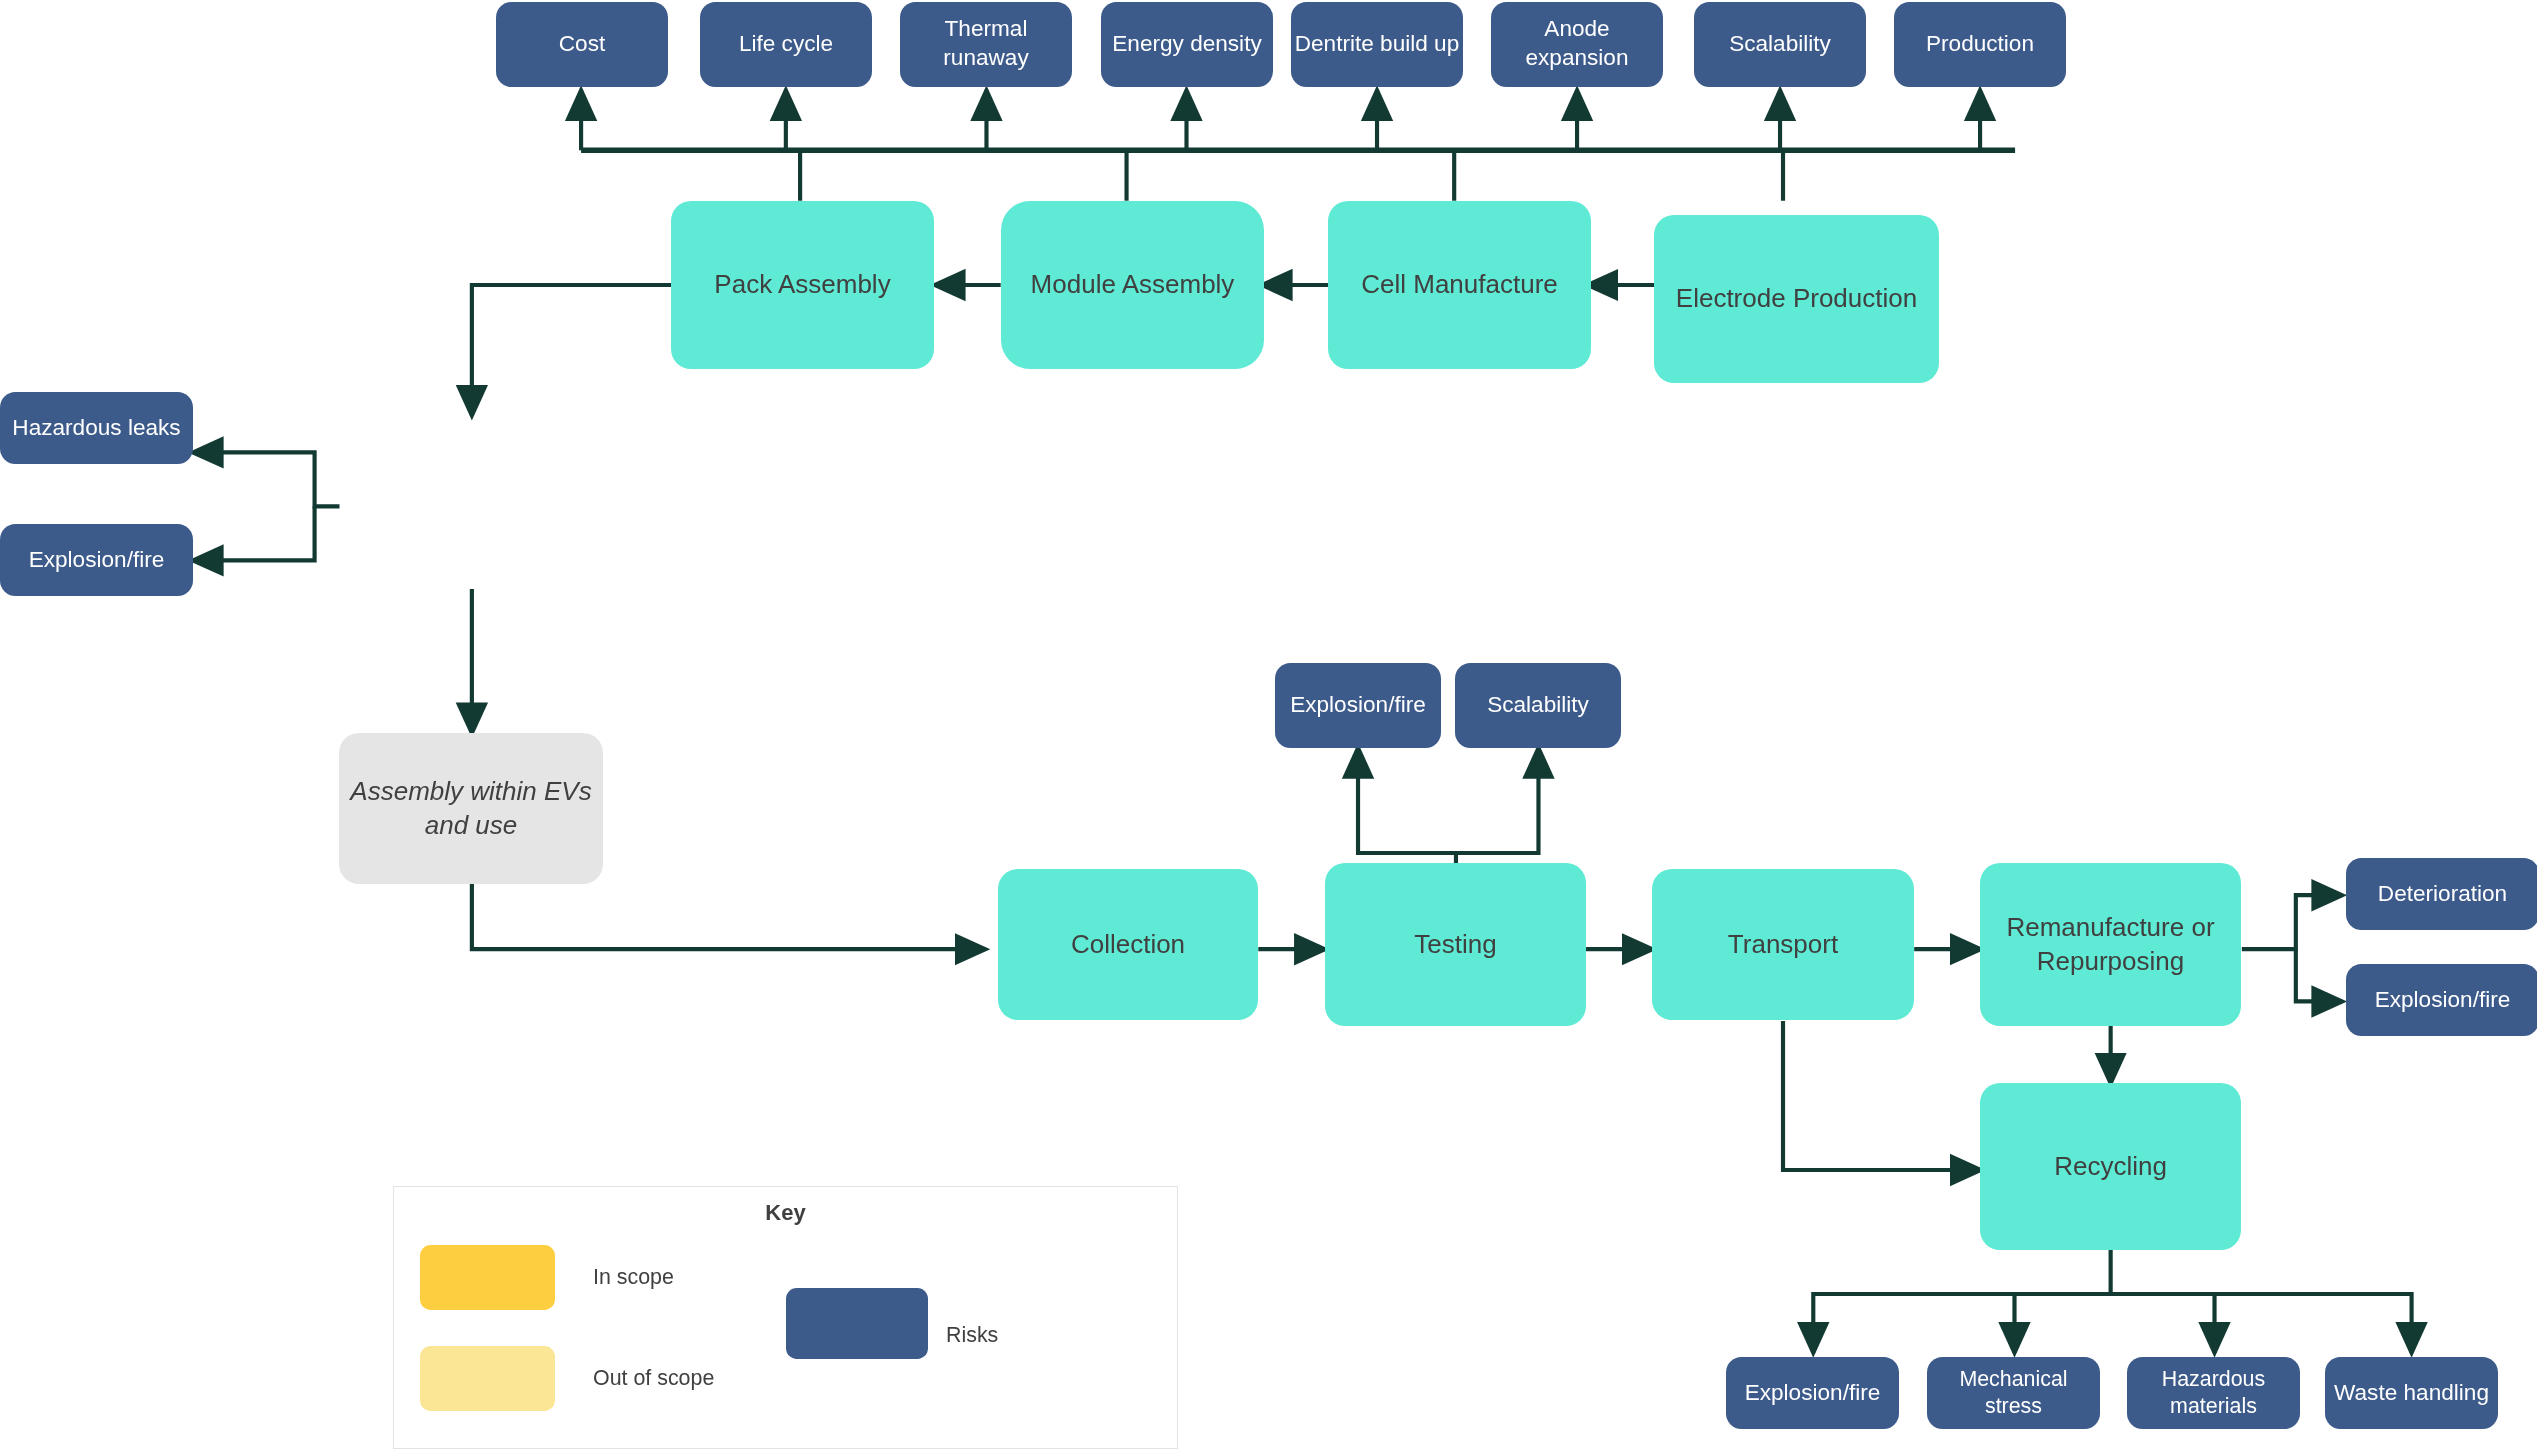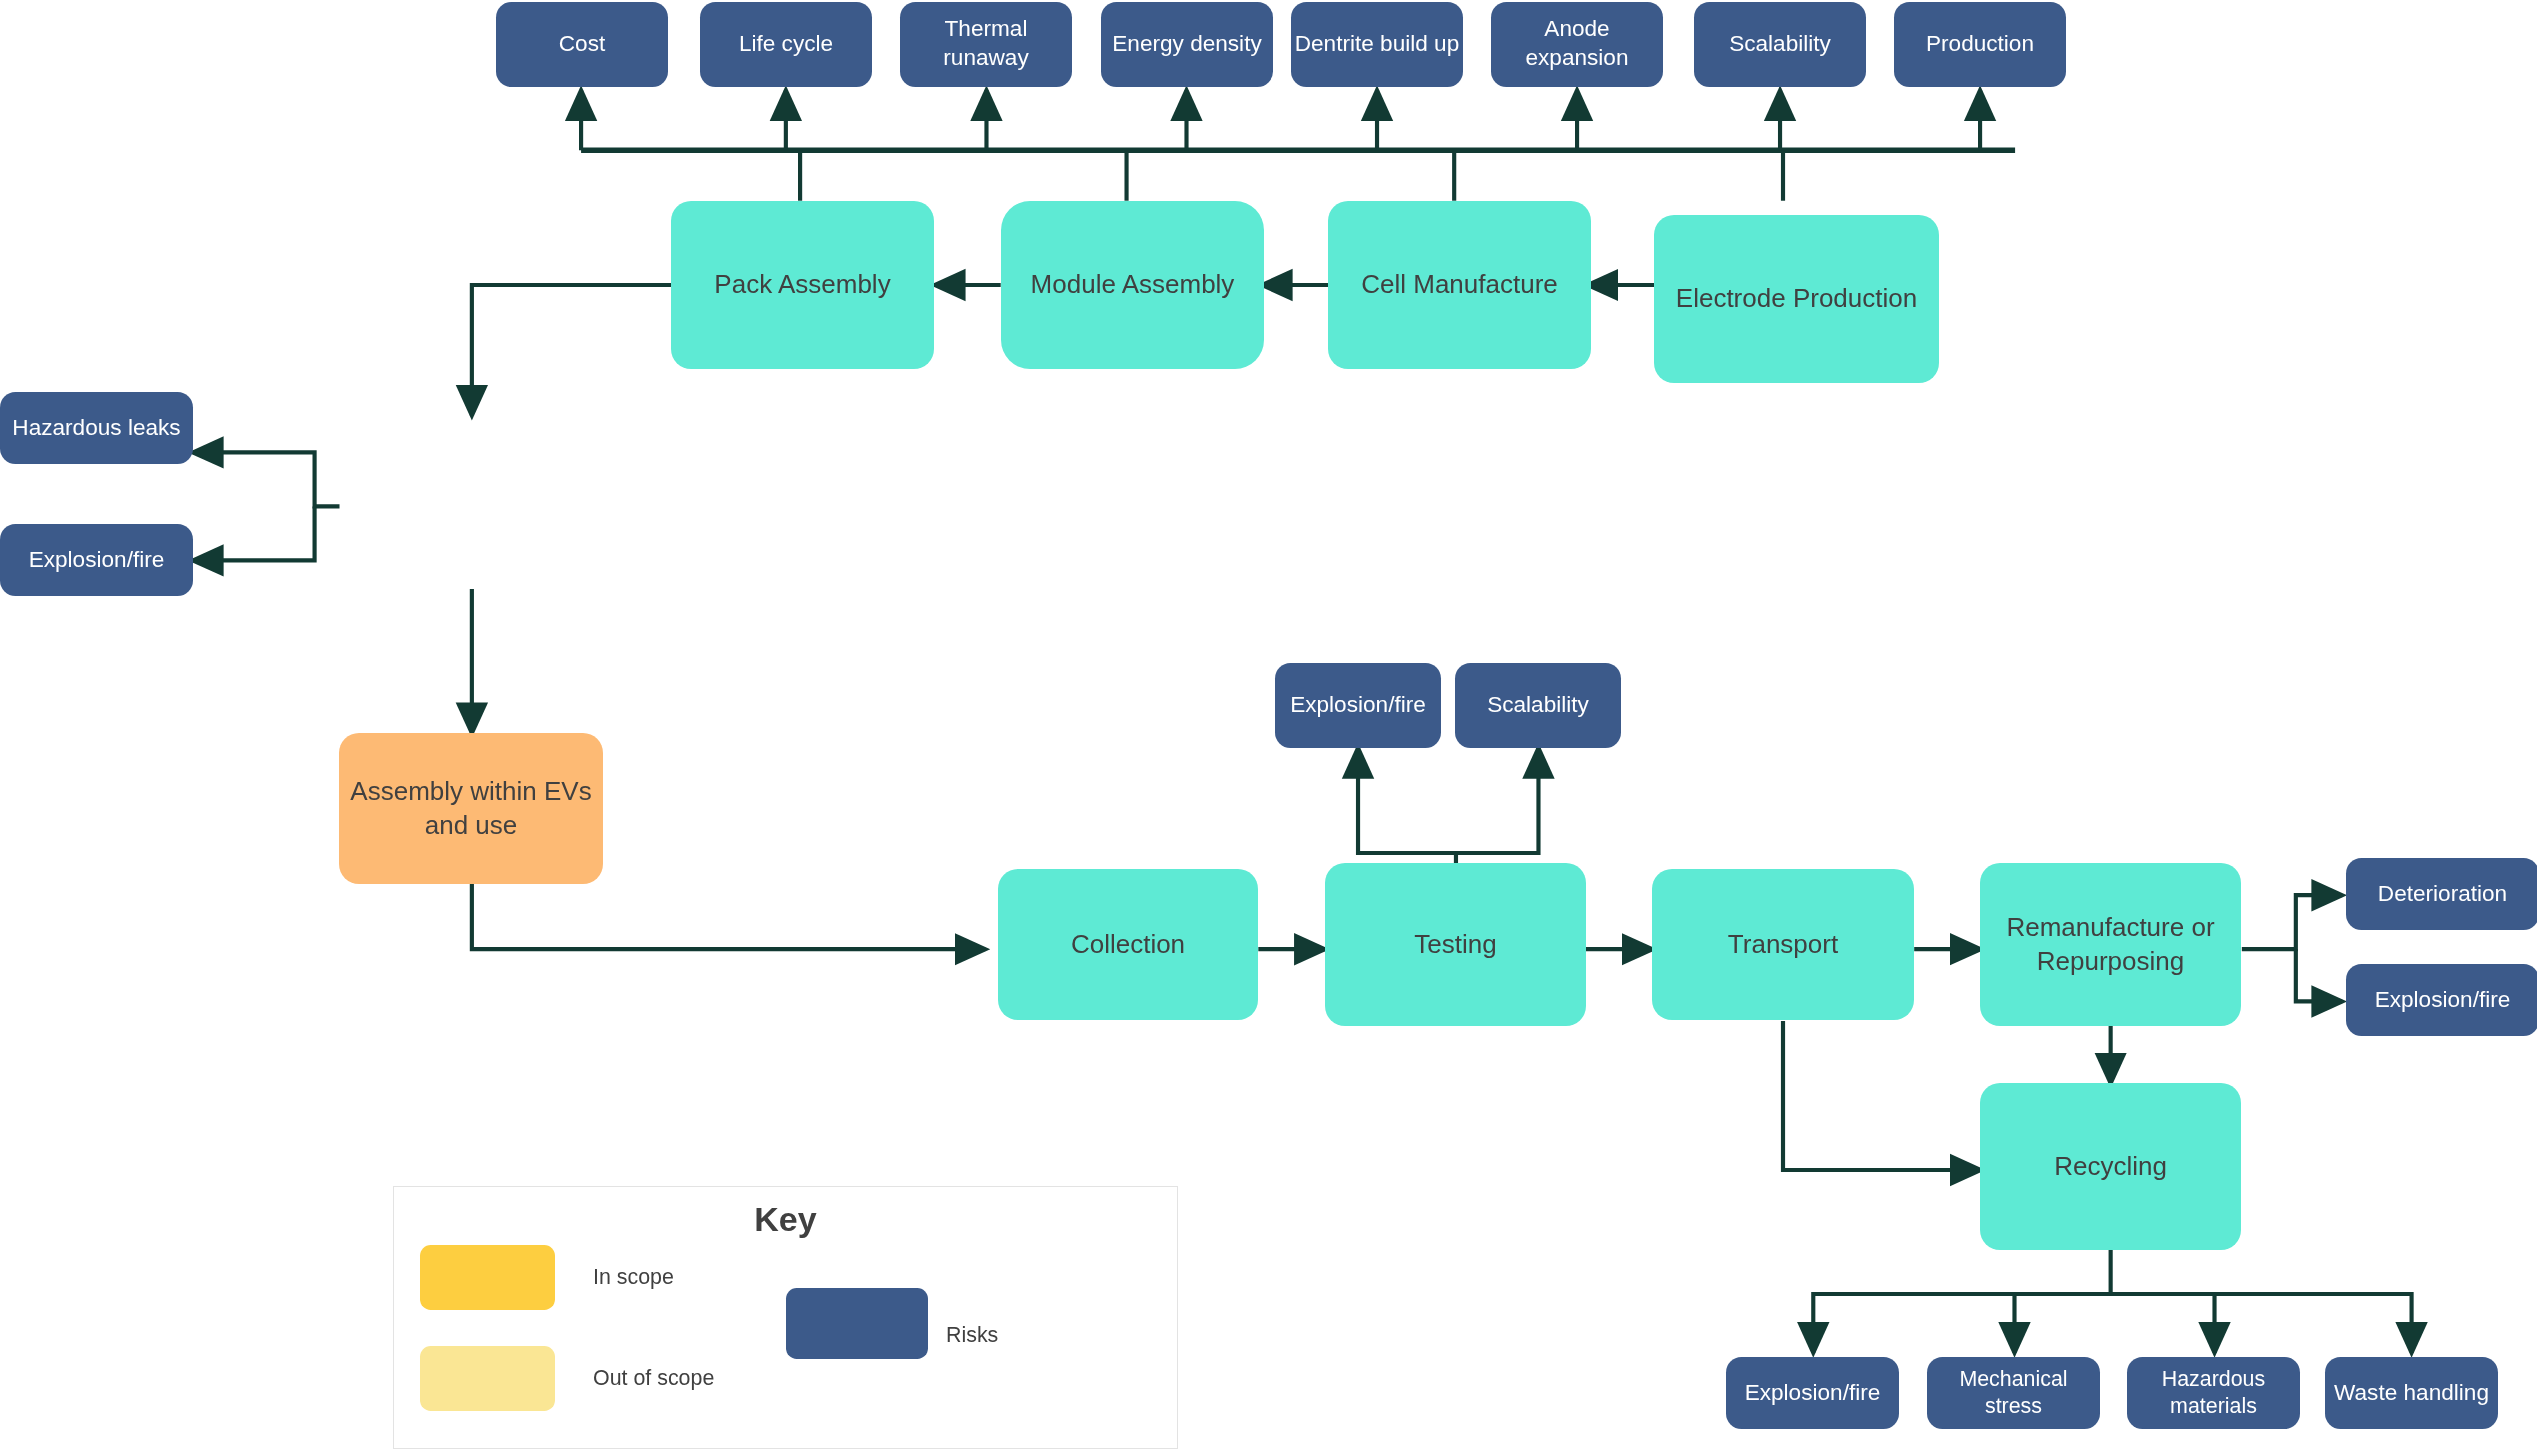--- a/index.html
+++ b/index.html
@@ -5,23 +5,23 @@
   html,body{margin:0;padding:0;background:#ffffff;}
   body{width:2538px;height:1455px;position:relative;overflow:hidden;
        font-family:"Liberation Sans","DejaVu Sans",sans-serif;}
   #stage{position:absolute;left:0;top:0;width:2538px;height:1455px;}
   svg{position:absolute;left:0;top:0;width:2538px;height:1455px;}
   .node{position:absolute;box-sizing:border-box;display:flex;align-items:center;
         justify-content:center;text-align:center;line-height:1.28;}
   .risk{background:#3C5A8A;color:#ffffff;border-radius:15.4px;font-size:22.6px;}
   .risk.sm{font-size:21.4px;}
   .proc{background:#5eead4;color:#404040;border-radius:20px;font-size:26px;}
-  .proc.out{background:#fdba74;}
+  .proc.out{background:#e5e5e5;font-style:italic;}
   .keybox{position:absolute;background:#ffffff;border:1.8px solid #e3e3e3;box-sizing:border-box;}
-  .keytitle{position:absolute;font-size:34px;color:#404040;font-weight:bold;text-align:center;}
+  .keytitle{position:absolute;font-size:22px;color:#404040;font-weight:bold;text-align:center;}
   .swatch{position:absolute;border-radius:10.7px;}
   .keylabel{position:absolute;font-size:21.4px;color:#404040;display:flex;align-items:center;}
 </style>
 </head>
 <body>
 
 <div id="stage">
 
   <svg viewBox="0 0 4276 2451">
     <defs>

